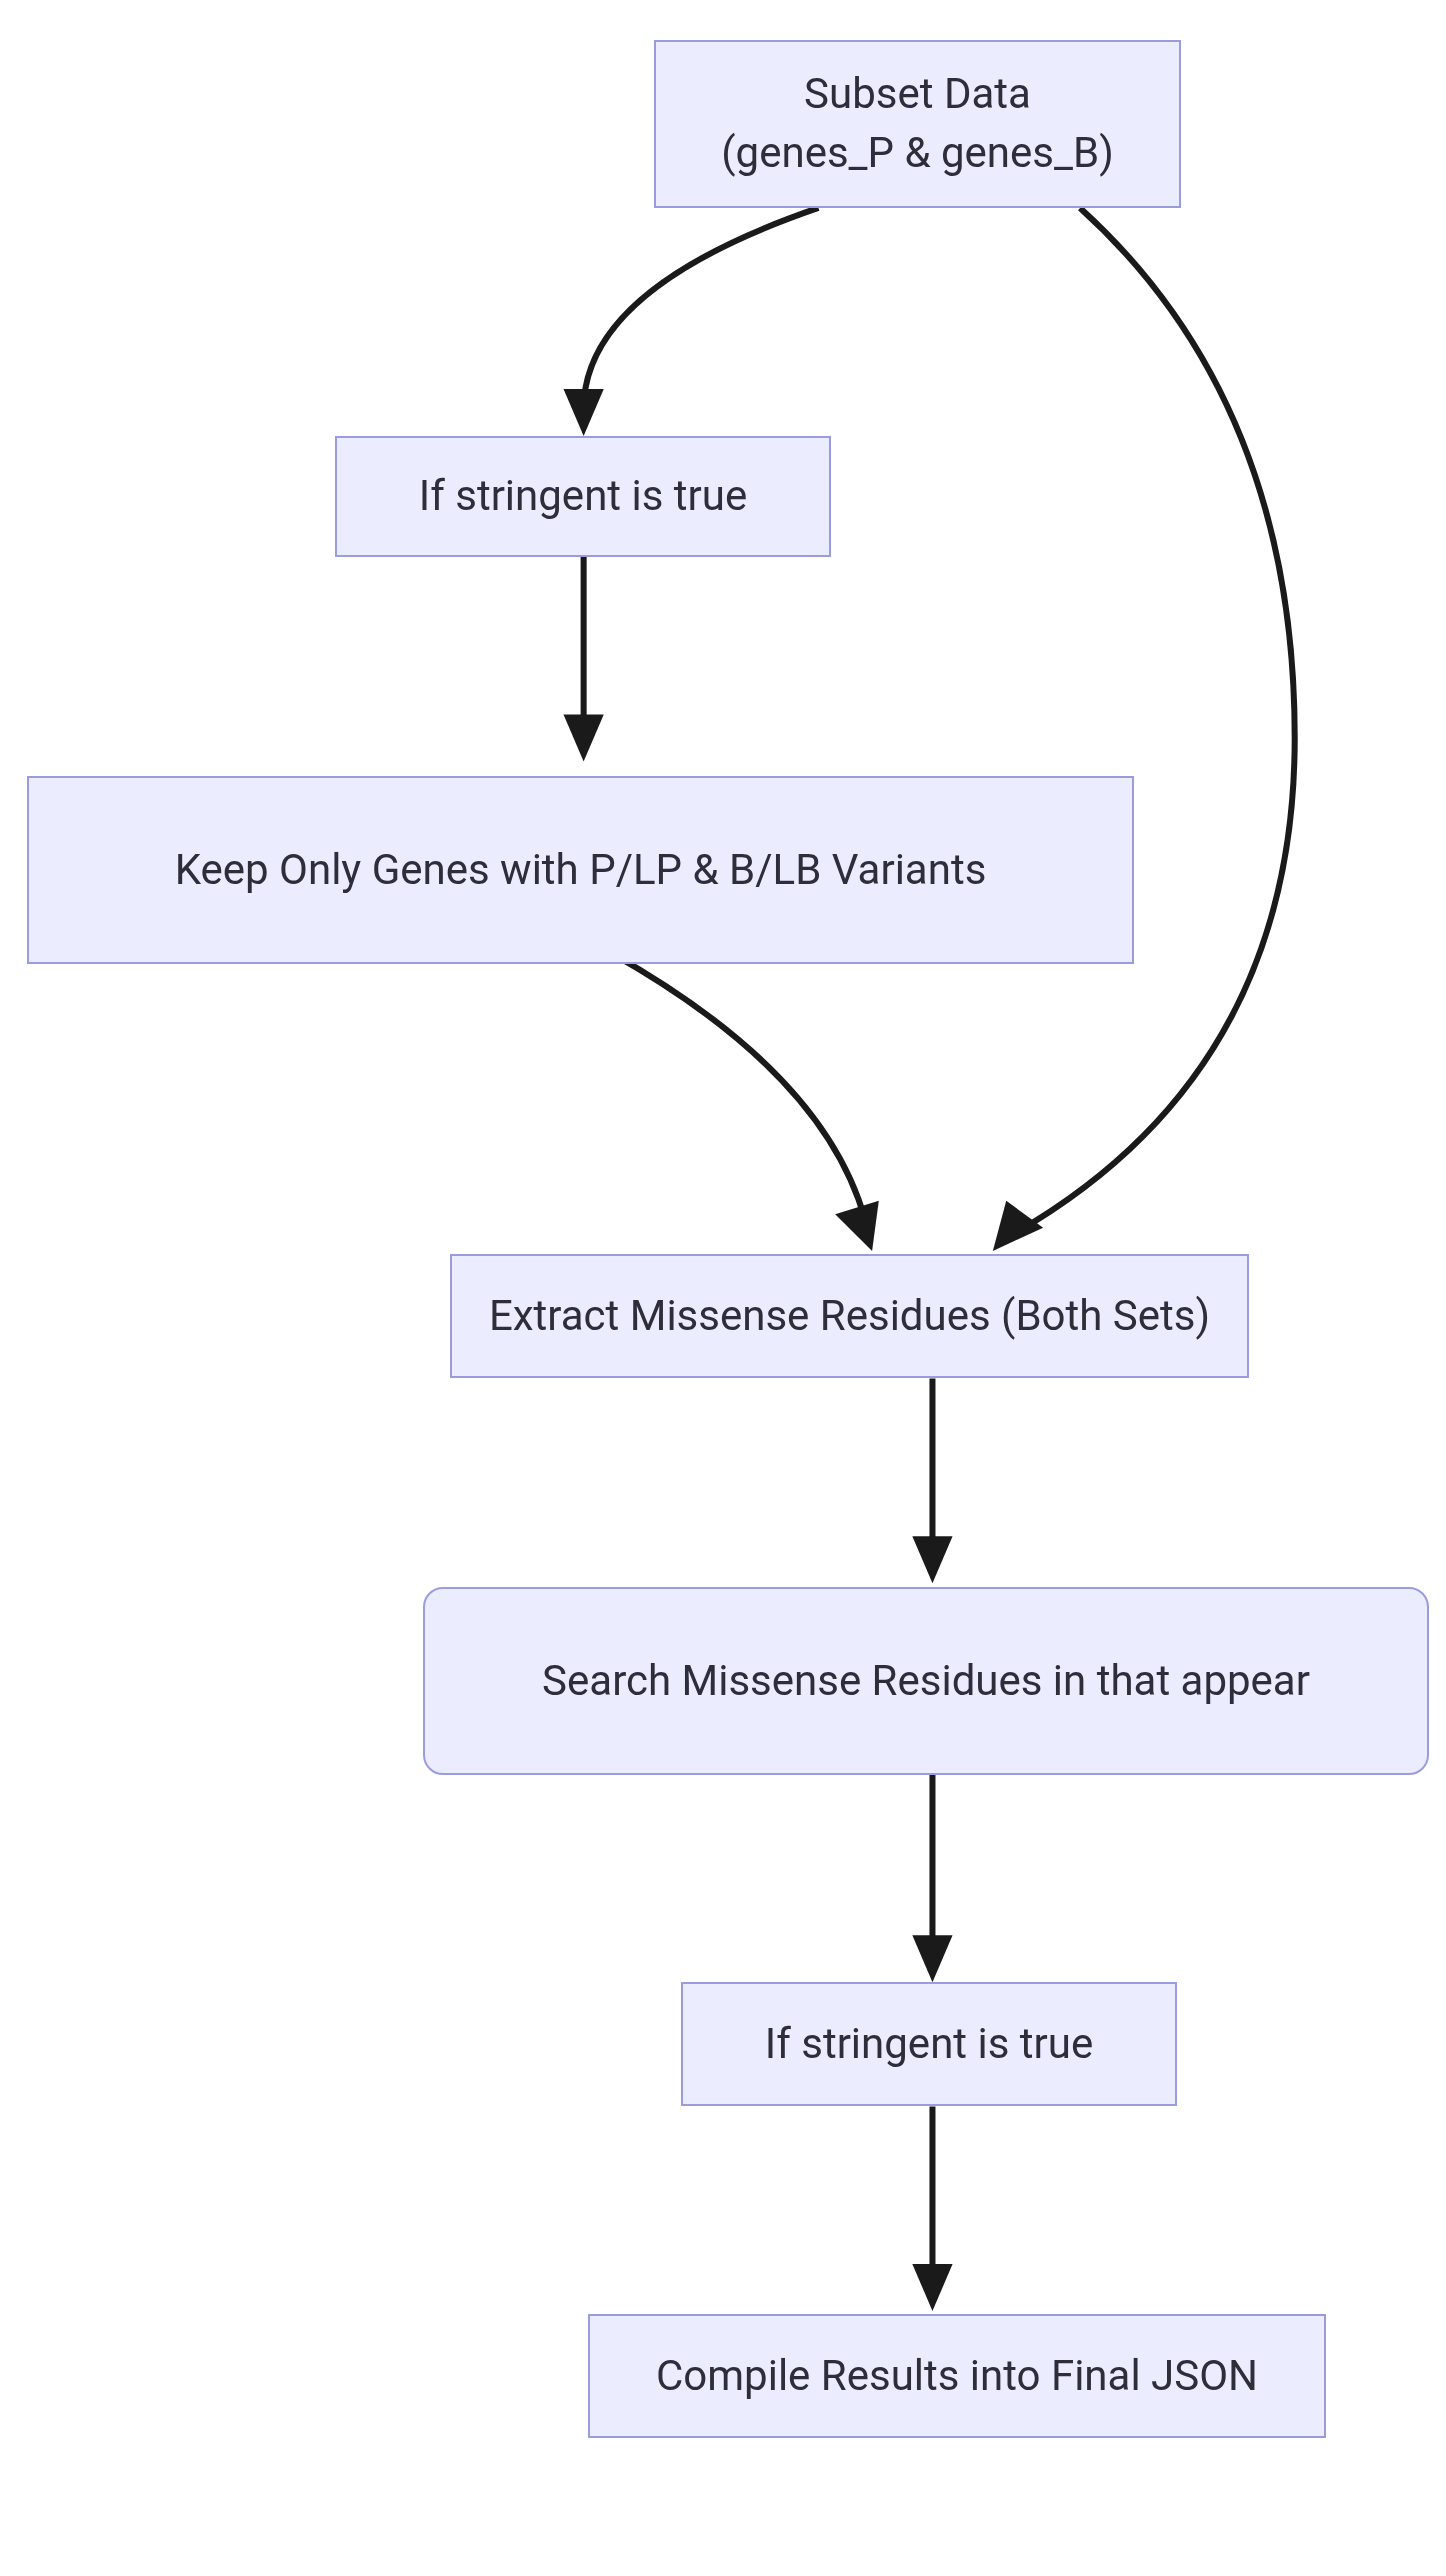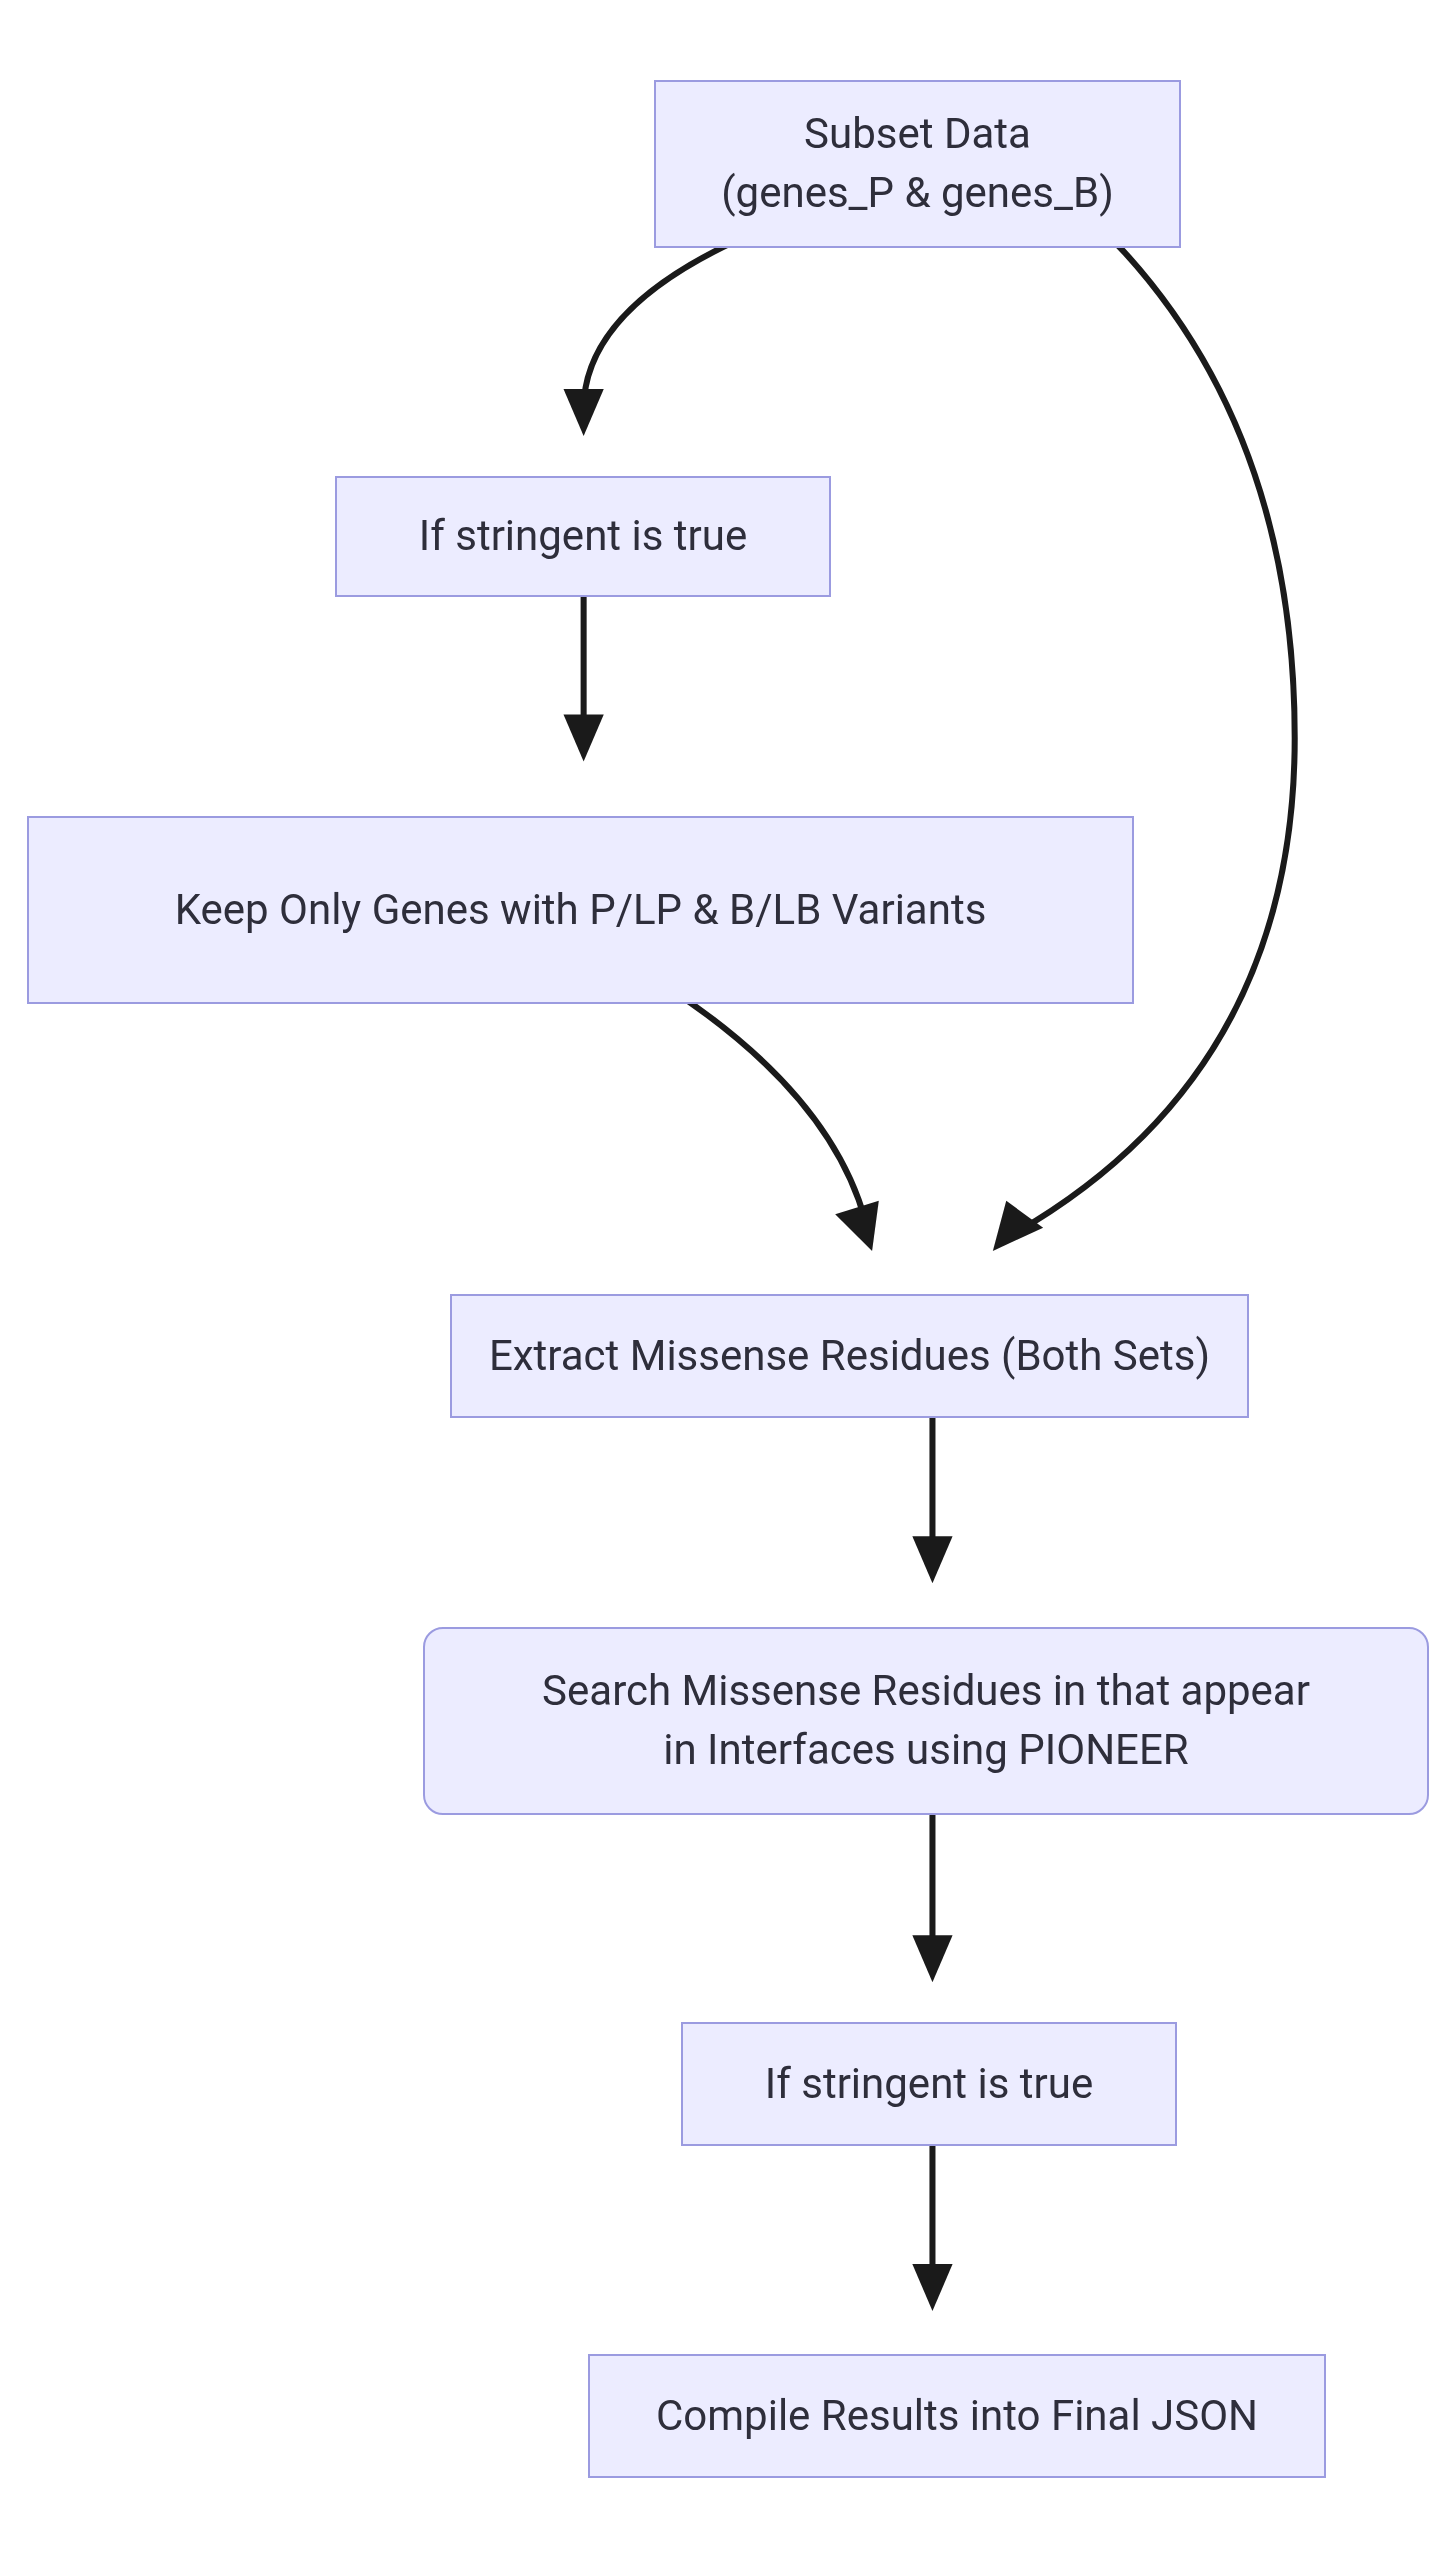--- a/index.html
+++ b/index.html
@@ -15,21 +15,20 @@
   background: #ECECFF;
   border: 2px solid #9B9BE0;
   display: flex;
   align-items: center;
   justify-content: center;
   text-align: center;
   color: #2E2E3B;
   font-size: 42px;
   line-height: 1.4;
   padding: 13.4px 27px;
-  margin-top: 40px;
 }
 svg.edges {
   position: absolute;
   top: 0;
   left: 0;
   width: 1447px;
   height: 2576px;
 }
 .arrow-path {
   fill: none;
@@ -84,21 +83,20 @@
   </div>
 </div>
 
 <div class="node" style="left:450px; top:1254px; width:799px; height:124px;">
   <div>Extract Missense Residues (Both Sets)</div>
 </div>
 
 <div class="node" style="left:423px; top:1587px; width:1006px; height:188px;border-radius:20px;">
   <div>
     <div>Search Missense Residues in that appear</div>
-    <div>in Interfaces using PIONEER</div>
   </div>
 </div>
 
 <div class="node" style="left:681px; top:1982px; width:496px; height:124px;">
   <div>If stringent is true</div>
 </div>
 
 <div class="node" style="left:588px; top:2314px; width:738px; height:124px;">
   <div>Compile Results into Final JSON</div>
 </div>

